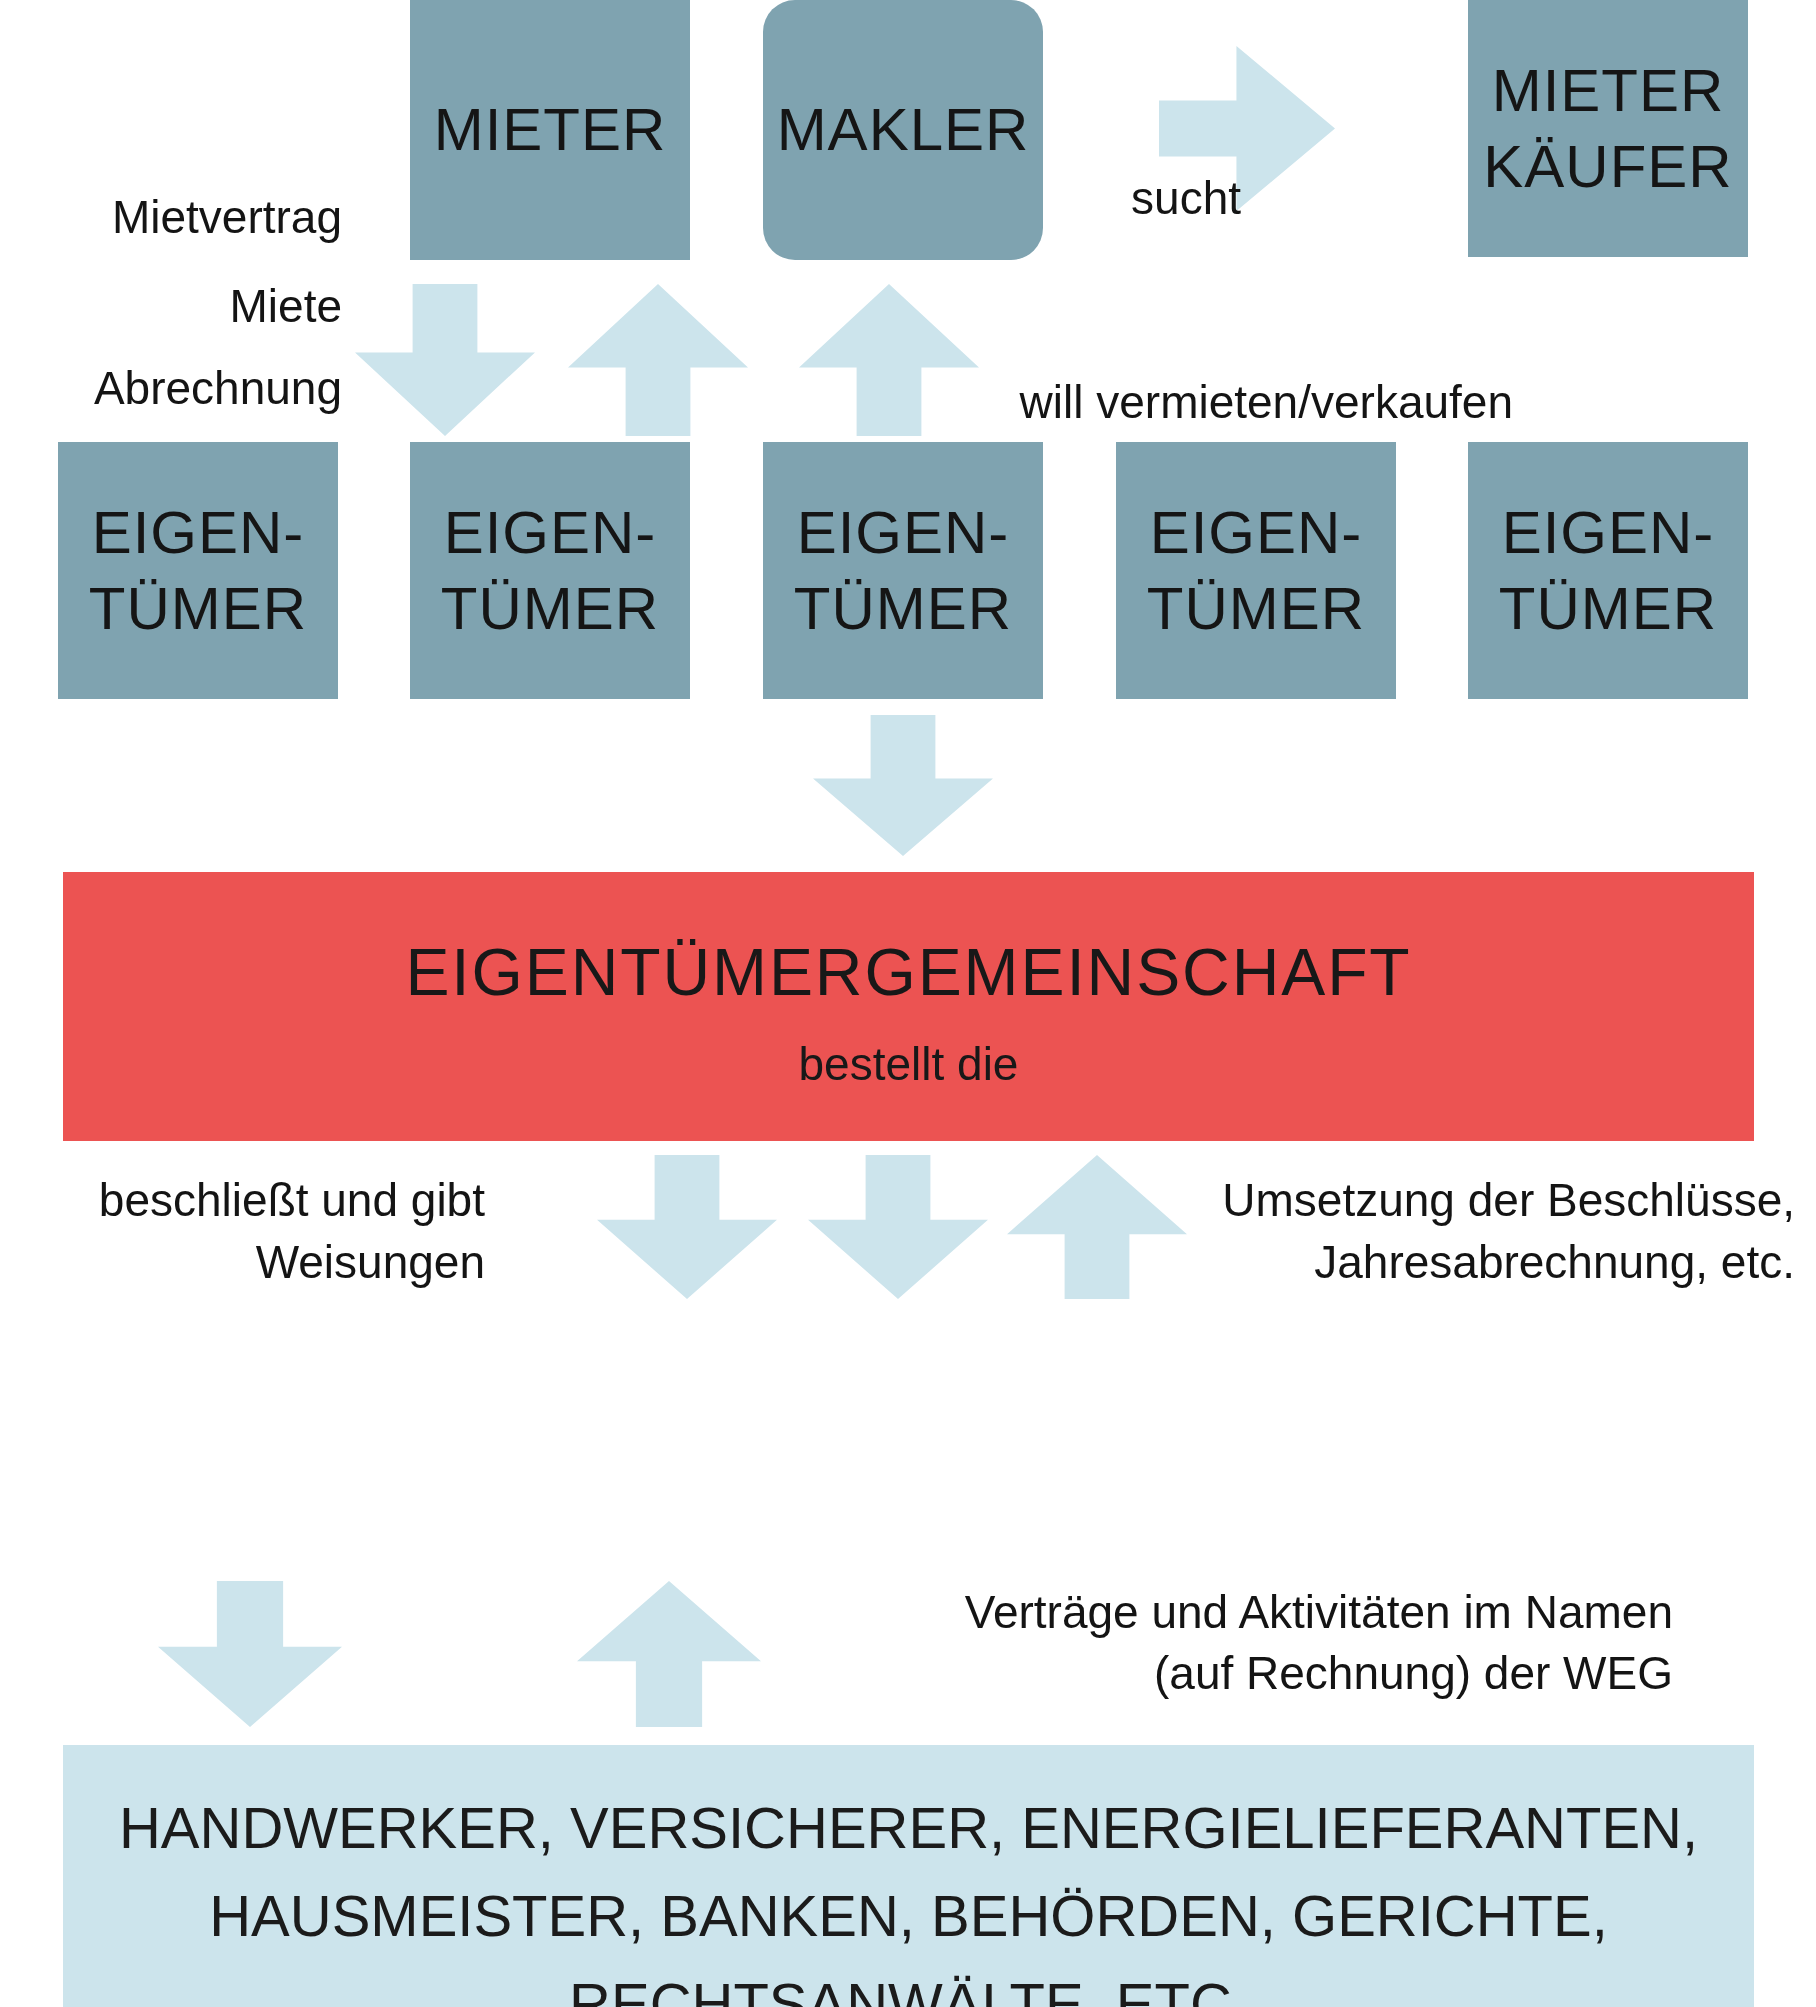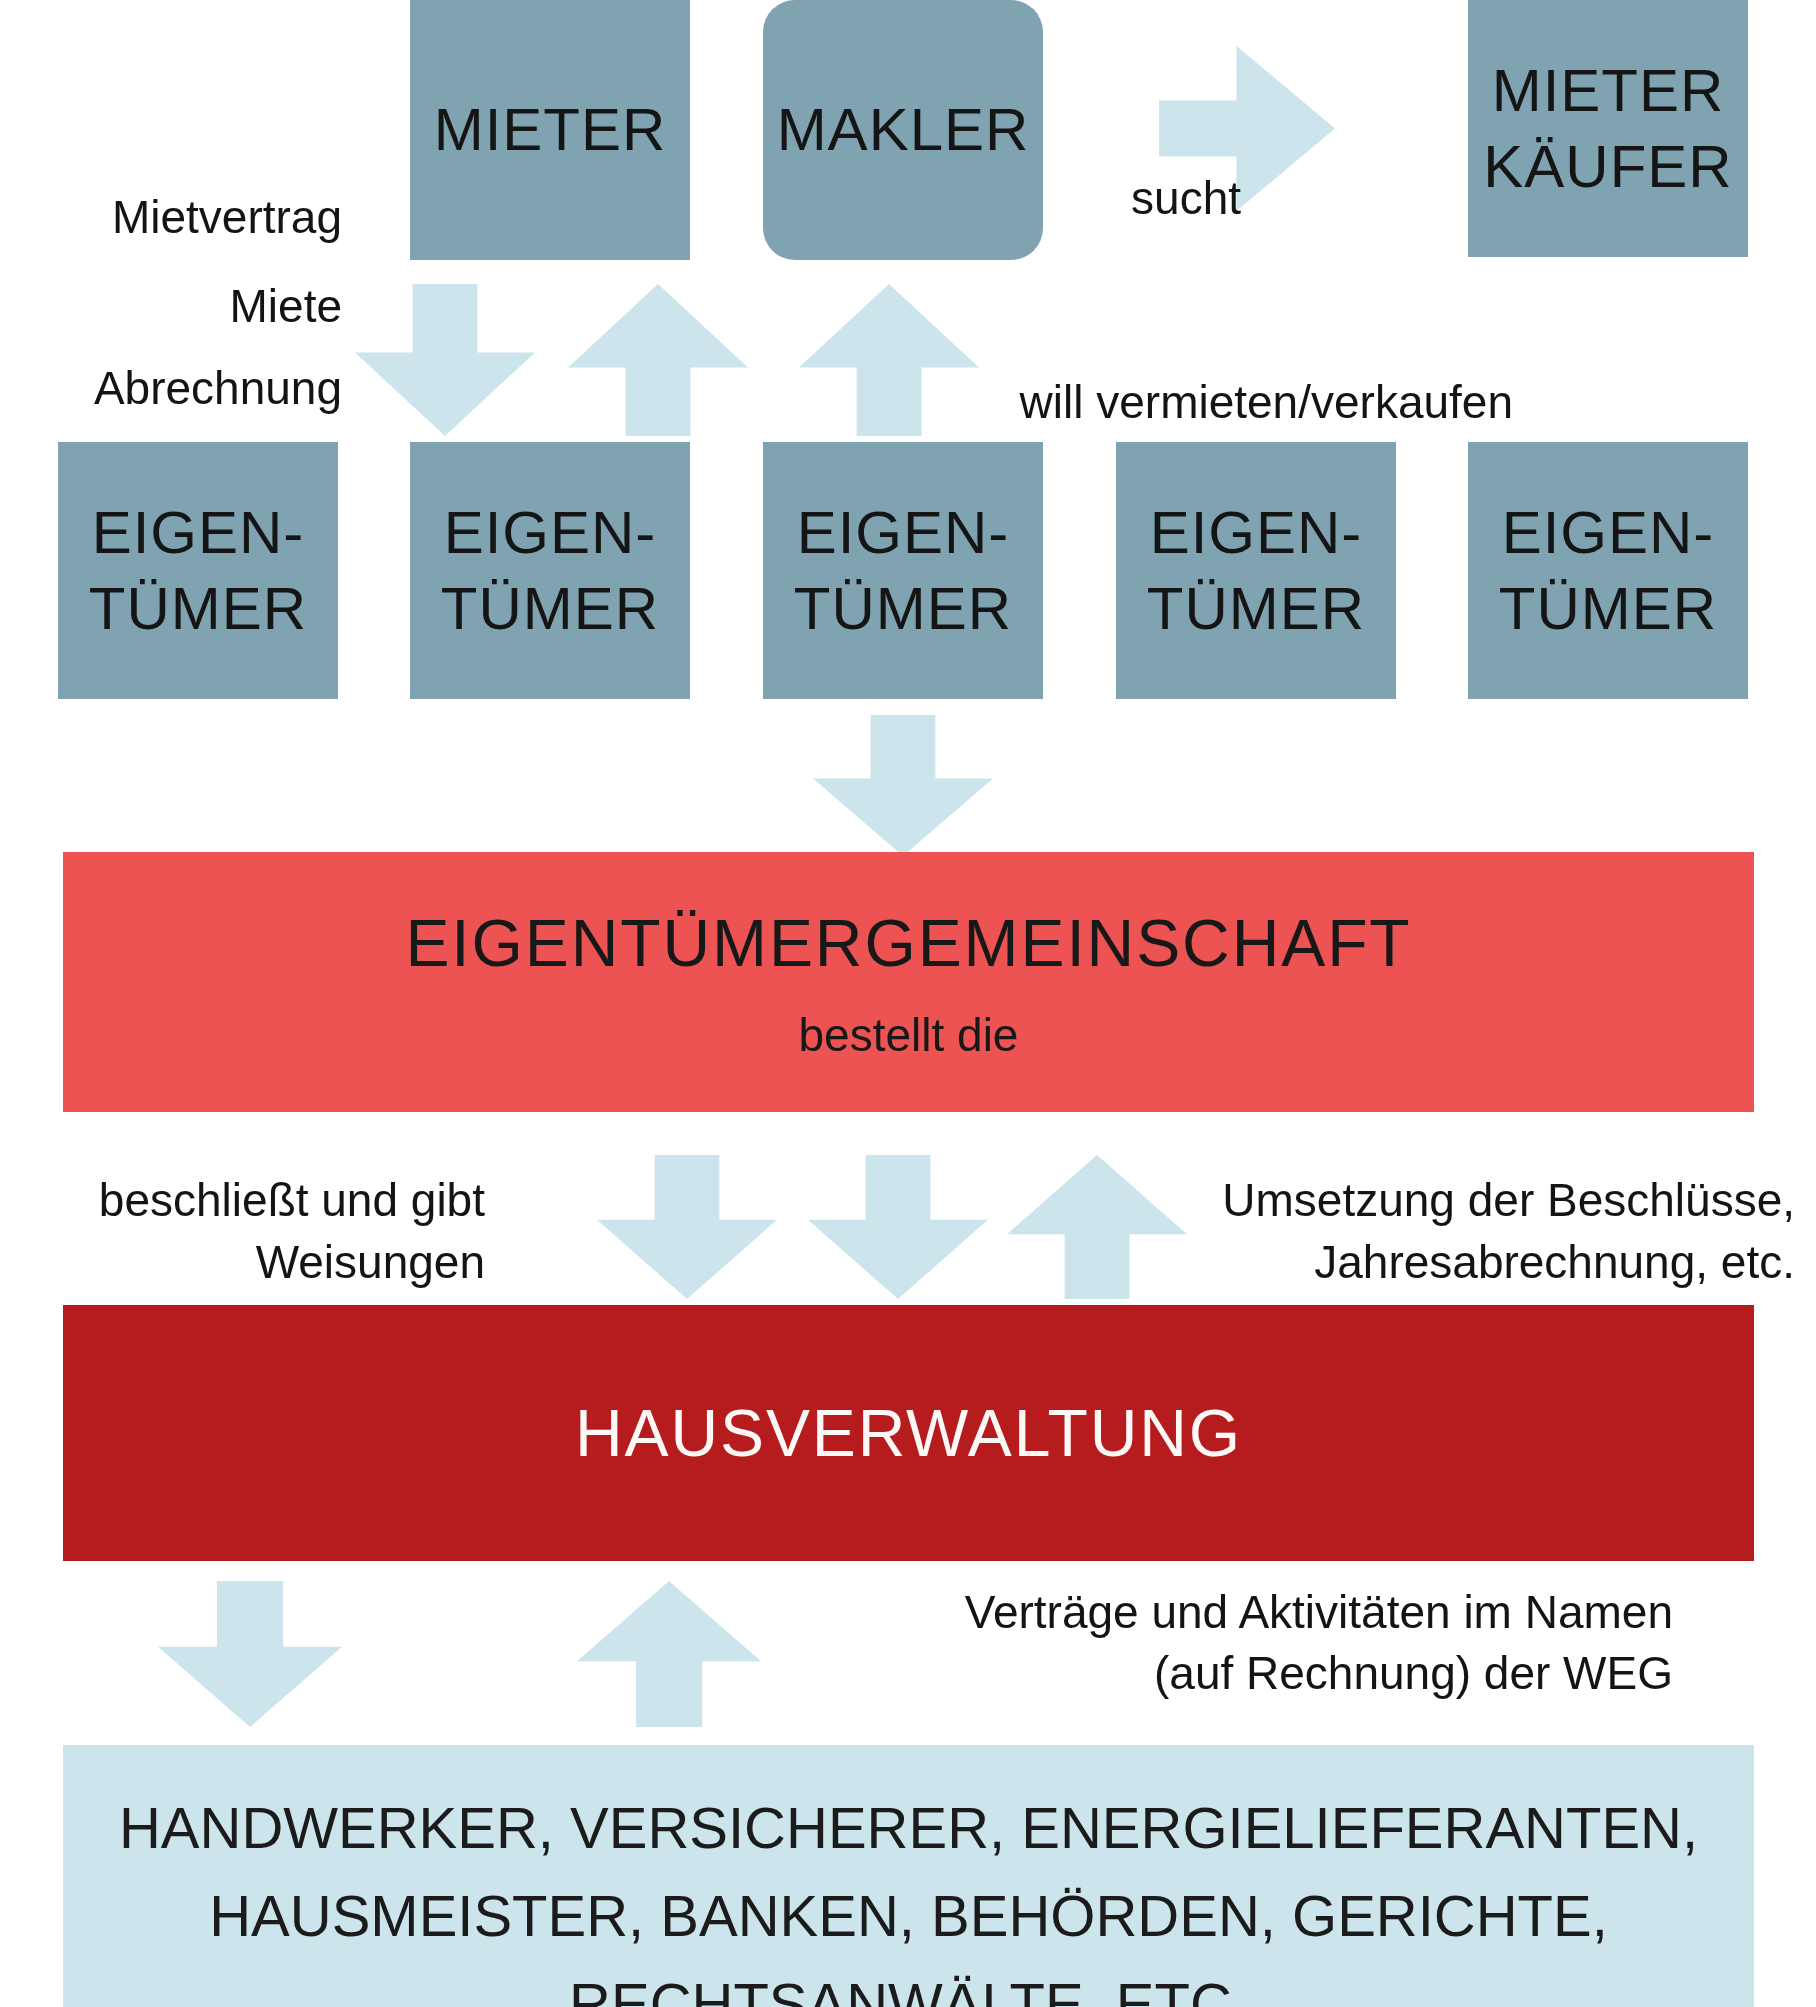--- a/index.html
+++ b/index.html
@@ -37,25 +37,25 @@
     position:absolute;
     left:63px;
     width:1691px;
     display:flex;
     flex-direction:column;
     align-items:center;
     justify-content:center;
     text-align:center;
   }
   .weg{
-    top:852px;height:259px;
+    top:872px;height:259px;
     background:var(--red,#EC5352);
     color:#181818;
     row-gap:29px;
-    padding-top:1px;
+    padding-top:10px;
   }
   .weg .title{font-size:66px;line-height:76px;letter-spacing:1.9px;}
   .weg .subtitle{font-size:46px;line-height:50px;}
   .hv{
     top:1305px;height:256px;
     background:var(--darkred,#B61B1E);
     color:#fbf8f6;
   }
   .hv .title{font-size:66px;line-height:76px;letter-spacing:1.9px;}
 
@@ -167,23 +167,20 @@
   </div>
   <div class="note center abs" style="left:1116px;top:1169px;width:679px;">
     <div>Umsetzung der Beschlüsse,</div>
     <div>Jahresabrechnung, etc.</div>
   </div>
 
   <div class="arrow arrow-down a-weg-down1"></div>
   <div class="arrow arrow-down a-weg-down2"></div>
   <div class="arrow arrow-up a-weg-up"></div>
 
-  <div class="redbar hv">
-    <div class="title">HAUSVERWALTUNG</div>
-  </div>
 
   <div class="arrow arrow-down a-hv-down"></div>
   <div class="arrow arrow-up a-hv-up"></div>
 
   <div class="note center abs" style="left:936px;top:1582px;width:737px;line-height:61px;">
     <div>Verträge und Aktivitäten im Namen</div>
     <div>(auf Rechnung) der WEG</div>
   </div>
 
   <div class="bottombox">

